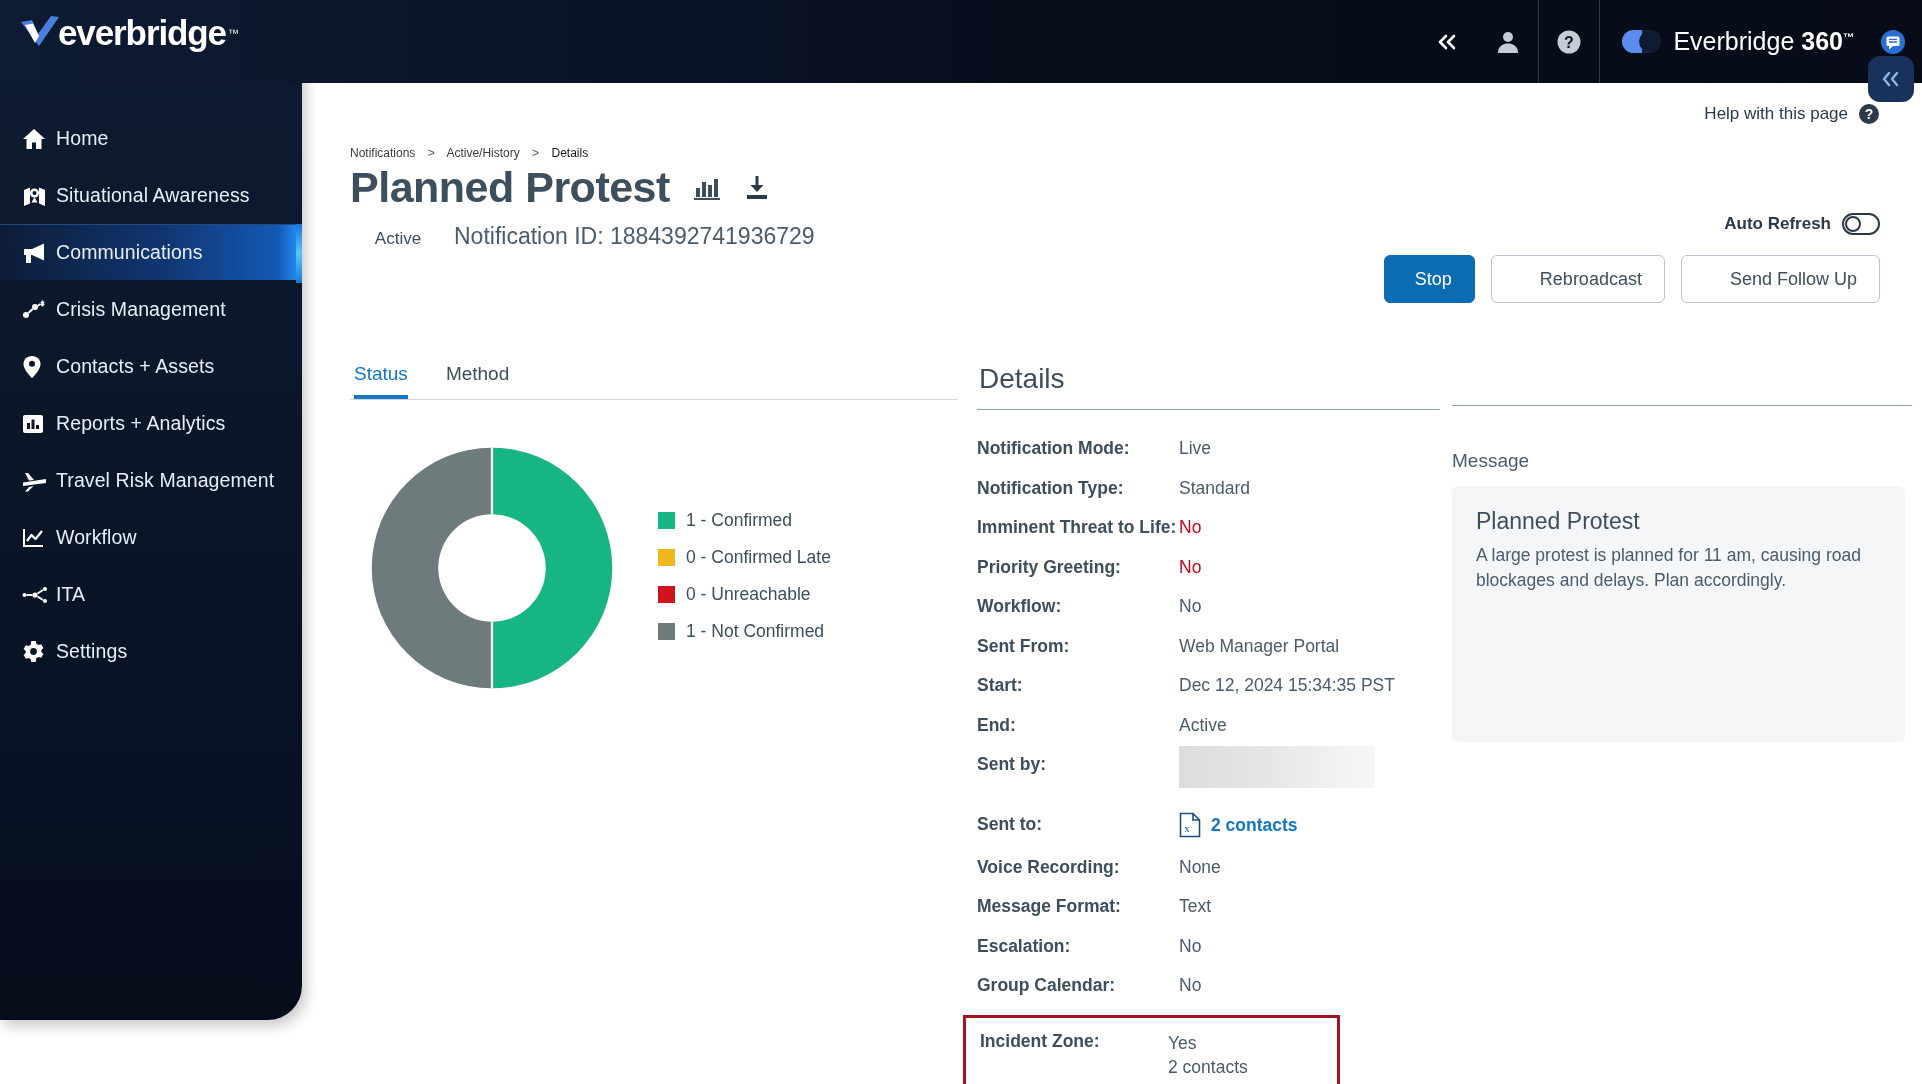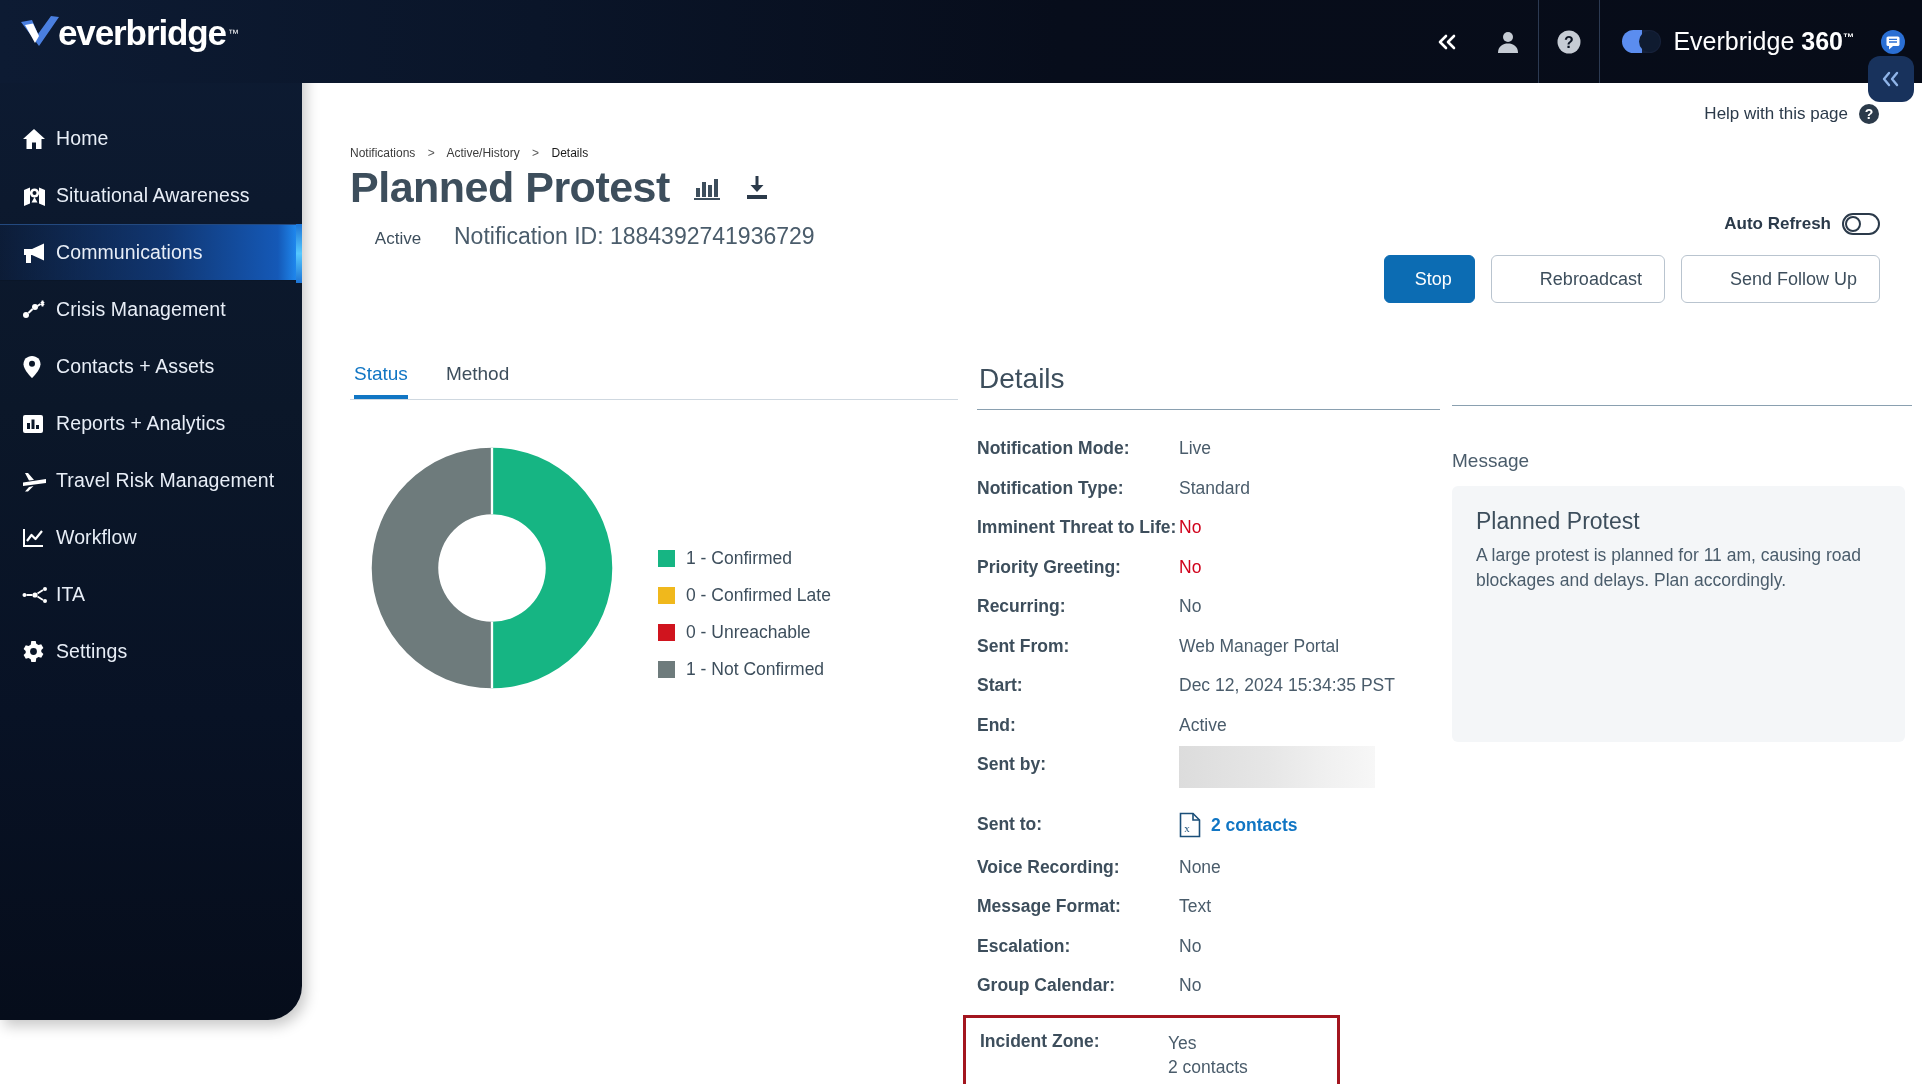--- a/index.html
+++ b/index.html
@@ -122,21 +122,21 @@
 
   .tabs { display:flex; gap: 38px; padding-left: 4px; }
   .tab { font-size: 19px; padding-bottom: 14px; cursor:pointer; color:#3d4e5c; position:relative; }
   .tab.active { color:#1176c4; }
   .tab.active::after { content:""; position:absolute; left:0; bottom:0; width:100%; height:4px; background:#1176c4; }
   .tab-rule { border-bottom: 1px solid #cfd8e0; width: 100%; }
 
   .section-head { font-size: 28px; color:#3d4e5c; padding-bottom: 14px; padding-left: 2px; }
   .section-rule { border-bottom: 1px solid #8aa0b0; width:100%; }
 
-  .chart-area { display:flex; align-items:flex-end; margin-top: 40px; }
+  .chart-area { display:flex; align-items:center; margin-top: 40px; }
   .donut { width: 256px; height: 256px; flex: 0 0 256px; margin-left: 14px; }
   .legend { margin-left: 38px; margin-top: 32px; }
   .legend-item { display:flex; align-items:center; margin-bottom: 16px; }
   .legend-sw { width: 17px; height: 17px; flex:0 0 17px; margin-right: 11px; }
   .legend-tx { font-size: 17.5px; color:#3d4e5c; white-space:nowrap; }
 
   .details-list { margin-top: 28px; }
   .drow { display:flex; align-items:flex-start; margin-bottom: 18.5px; }
   .dlabel { flex: 0 0 202px; font-size: 17.5px; font-weight:700; color:#3d4e5c; }
   .dval { font-size: 17.5px; color:#4a5c6b; }
@@ -448,21 +448,21 @@
             <div class="dlabel">Imminent Threat to Life:</div>
             <div class="dval red">No</div>
           </div>
 
           <div class="drow">
             <div class="dlabel">Priority Greeting:</div>
             <div class="dval red">No</div>
           </div>
 
           <div class="drow">
-            <div class="dlabel">Recurring:</div>
+            <div class="dlabel">Workflow:</div>
             <div class="dval">No</div>
           </div>
 
           <div class="drow">
             <div class="dlabel">Sent From:</div>
             <div class="dval">Web Manager Portal</div>
           </div>
 
           <div class="drow">
             <div class="dlabel">Start:</div>

